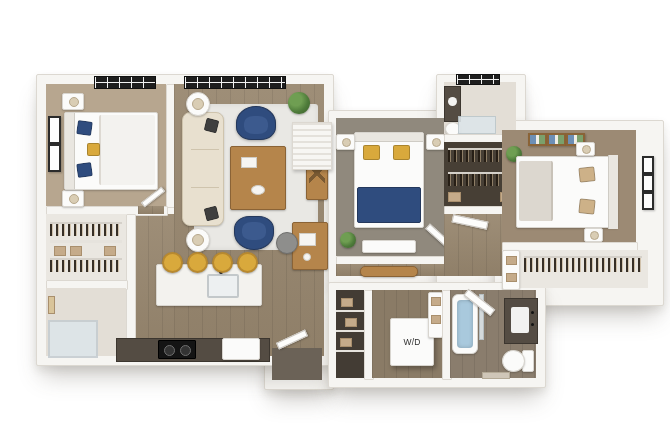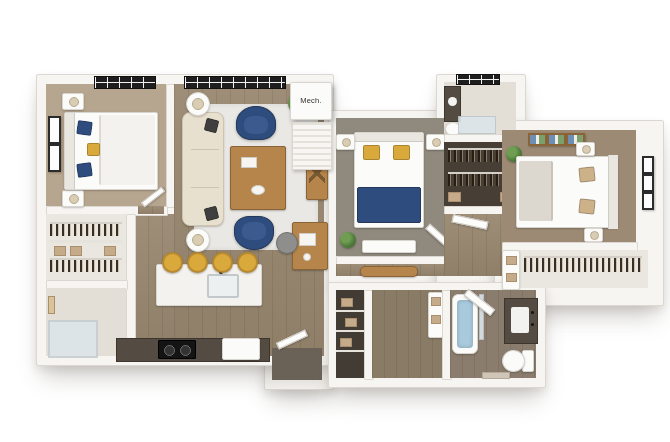--- a/index.html
+++ b/index.html
@@ -151,23 +151,20 @@
   <div class="plant" style="left:288px;top:92px;width:22px;height:22px"></div>
   <div class="wooditem" style="left:306px;top:146px;width:20px;height:52px">
       <div class="xlegs"></div>
     </div>
   <div class="wooditem" style="left:292px;top:222px;width:34px;height:46px">
     <div class="abs" style="left:6px;top:10px;width:15px;height:11px;background:#f6f5f2;border:1px solid #cfccc5"></div>
     <div class="abs" style="left:10px;top:30px;width:6px;height:6px;background:#f6f5f2;border-radius:50%;border:1px solid #cfccc5"></div>
   </div>
   <div class="furn circ" style="left:276px;top:232px;width:20px;height:20px;background:#8e8e8c;border-color:#6f6f6d"></div>
 
-  <div class="furn raised label" style="left:290px;top:82px;width:40px;height:36px">
-      <span>Mech.</span>
-    </div>
   <div class="louver" style="left:292px;top:122px;width:38px;height:46px"></div>
 
   <div class="furn" style="left:156px;top:264px;width:104px;height:40px;background:#f3f2ee">
     <div class="abs" style="left:50px;top:9px;width:28px;height:20px;background:#edf0f1;border:2px solid #c3c8ca;border-radius:2px"></div>
     <div class="abs" style="left:62px;top:5px;width:4px;height:4px;background:#222;border-radius:50%"></div>
   </div>
   <div class="stool" style="left:162px;top:252px;width:17px;height:17px"></div>
   <div class="stool" style="left:187px;top:252px;width:17px;height:17px"></div>
   <div class="stool" style="left:212px;top:252px;width:17px;height:17px"></div>
   <div class="stool" style="left:237px;top:252px;width:17px;height:17px"></div>
@@ -245,20 +242,23 @@
 
   <div class="floor darkfloor" style="left:336px;top:290px;width:28px;height:88px;background:#433c34"></div>
   <div class="shelfline" style="left:336px;top:310px;width:28px;height:2px"></div>
   <div class="shelfline" style="left:336px;top:330px;width:28px;height:2px"></div>
   <div class="shelfline" style="left:336px;top:350px;width:28px;height:2px"></div>
   <div class="box-tan" style="left:341px;top:298px;width:10px;height:7px"></div>
   <div class="box-tan" style="left:345px;top:318px;width:10px;height:7px"></div>
   <div class="box-tan" style="left:340px;top:338px;width:10px;height:7px"></div>
   <div class="inwall" style="left:364px;top:290px;width:8px;height:88px"></div>
   <div class="floor wood-dark" style="left:372px;top:290px;width:70px;height:88px"></div>
+  <div class="furn raised label" style="left:390px;top:318px;width:42px;height:46px;font-size:8.5px">
+      <span>W/D</span>
+    </div>
   <div class="furn" style="left:428px;top:292px;width:13px;height:44px">
     <div class="box-tan" style="left:2px;top:4px;width:8px;height:7px"></div>
     <div class="box-tan" style="left:2px;top:22px;width:8px;height:7px"></div>
   </div>
   <div class="inwall" style="left:442px;top:290px;width:8px;height:88px"></div>
   <div class="floor wood-dark" style="left:450px;top:290px;width:86px;height:88px;background-color:#8a7d6d"></div>
   <div class="furn" style="left:452px;top:294px;width:24px;height:58px;border-radius:6px">
       <div class="waterfill" style="left:4px;top:5px;width:16px;height:48px"></div>
     </div>
   <div class="glass" style="left:479px;top:294px;width:3px;height:44px"></div>

